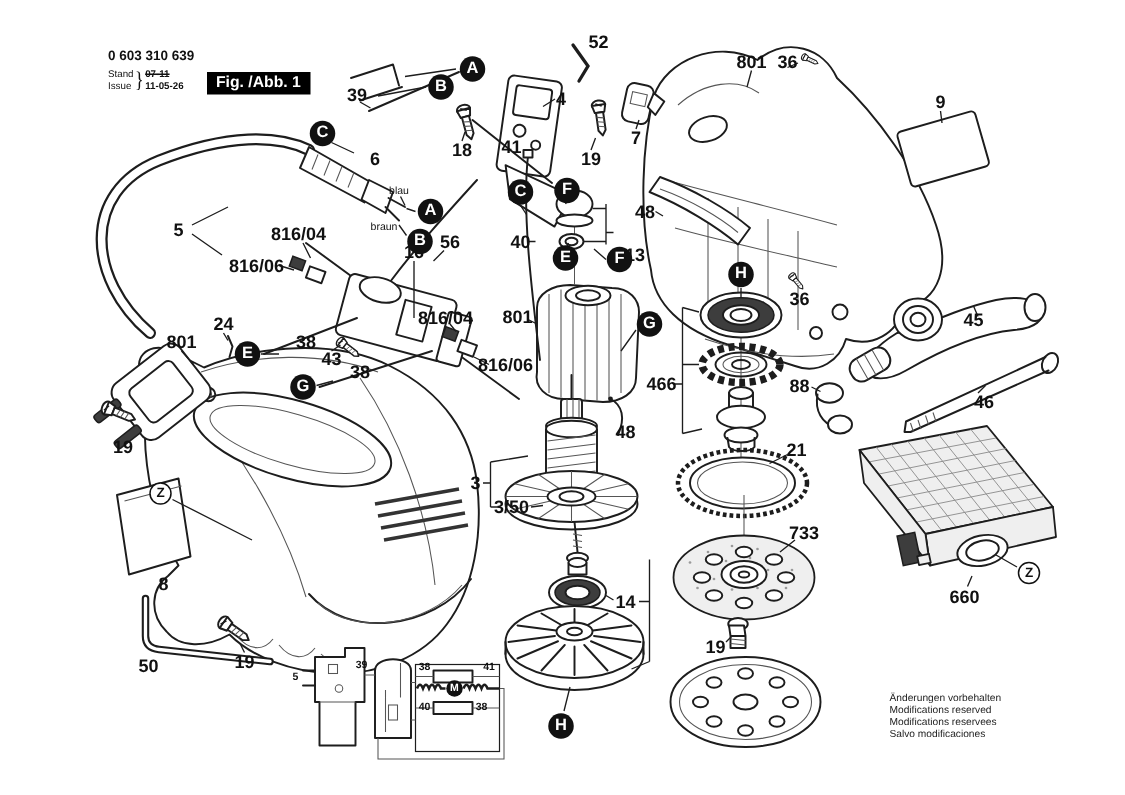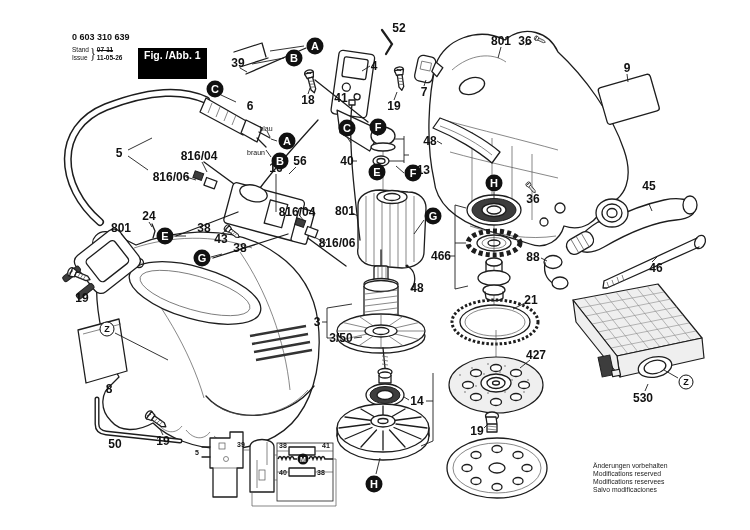--- a/index.html
+++ b/index.html
@@ -24,21 +24,21 @@
   .callout.outline{background:#fff;color:#111;border:1.2px solid #111;width:13px;height:13px;
                    line-height:13px;font-size:9px;}
   .callout.msize{width:11px;height:11px;line-height:11px;font-size:7px;}
   .hdr-num{position:absolute;left:72px;top:32px;font:bold 9px "Liberation Sans",sans-serif;color:#111;}
   .stand-block{position:absolute;left:72px;top:46px;display:flex;align-items:center;color:#111;}
   .stand-labels{font:6.5px/7.5px "Liberation Sans",sans-serif;}
   .brace{font:12px "Liberation Serif",serif;margin:0 1px;transform:scaleY(1.25);}
   .dates{font:bold 6.5px/7.5px "Liberation Sans",sans-serif;}
   .dates .old{text-decoration:line-through;}
   .figbox{position:absolute;left:138px;top:48px;background:#000;color:#fff;
-          font:bold 10.5px "Liberation Sans",sans-serif;padding:1px 6px 18px 6px;}
+          font:bold 10.5px "Liberation Sans",sans-serif;padding:1px 6px 2px 6px;}
   .footer{position:absolute;left:593px;top:462px;font:6.8px/7.9px "Liberation Sans",sans-serif;color:#222;}
 </style>
 </head>
 <body>
 
 <div class="page">
 
 <svg width="750" height="530" viewBox="0 0 750 530">
   <defs>
     <g id="scr">
@@ -412,32 +412,32 @@
       <div class="plabel" style="left: 204px; top: 228px;">38</div>
       <div class="plabel" style="left: 221px; top: 239px;">43</div>
       <div class="plabel" style="left: 240px; top: 248px;">38</div>
       <div class="plabel" style="left: 121px; top: 228px;">801</div>
       <div class="plabel" style="left: 347px; top: 161px;">40</div>
       <div class="plabel" style="left: 420px; top: 170px;">813</div>
       <div class="plabel" style="left: 430px; top: 141px;">48</div>
       <div class="plabel" style="left: 441px; top: 256px;">466</div>
       <div class="plabel" style="left: 533px; top: 199px;">36</div>
       <div class="plabel" style="left: 533px; top: 257px;">88</div>
-      <div class="plabel" style="left: 649px; top: 186px;">45</div>
+      <div class="plabel" style="left: 649px; top: 213px;">45</div>
       <div class="plabel" style="left: 656px; top: 268px;">46</div>
       <div class="plabel" style="left: 531px; top: 300px;">21</div>
-      <div class="plabel" style="left: 536px; top: 355px;">427</div>
+      <div class="plabel" style="left: 536px; top: 355px;">733</div>
       <div class="plabel" style="left: 477px; top: 431px;">19</div>
-      <div class="plabel" style="left: 643px; top: 398px;">530</div>
+      <div class="plabel" style="left: 643px; top: 398px;">660</div>
       <div class="plabel" style="left: 317px; top: 322px;">3</div>
       <div class="plabel" style="left: 341px; top: 338px;">3/50</div>
       <div class="plabel" style="left: 417px; top: 288px;">48</div>
       <div class="plabel" style="left: 417px; top: 401px;">14</div>
       <div class="plabel" style="left: 109px; top: 389px;">8</div>
-      <div class="plabel" style="left: 115px; top: 444px; text-align: right;">50</div>
+      <div class="plabel" style="left: 99px; top: 444px; text-align: right;">50</div>
       <div class="plabel" style="left: 163px; top: 441px;">19</div>
       <div class="plabel" style="left: 82px; top: 298px;">19</div>
       <div class="plabel sm1" style="left: 197px; top: 452px;">5</div>
       <div class="plabel sm1" style="left: 241px; top: 444px;">39</div>
       <div class="plabel sm1" style="left: 283px; top: 445px;">38</div>
       <div class="plabel sm1" style="left: 326px; top: 445px;">41</div>
       <div class="plabel sm1" style="left: 283px; top: 472px;">40</div>
       <div class="plabel sm1" style="left: 321px; top: 472px;">38</div>
       <div class="callout" style="left: 315px; top: 46px;">A</div>
       <div class="callout" style="left: 294px; top: 58px;">B</div>

